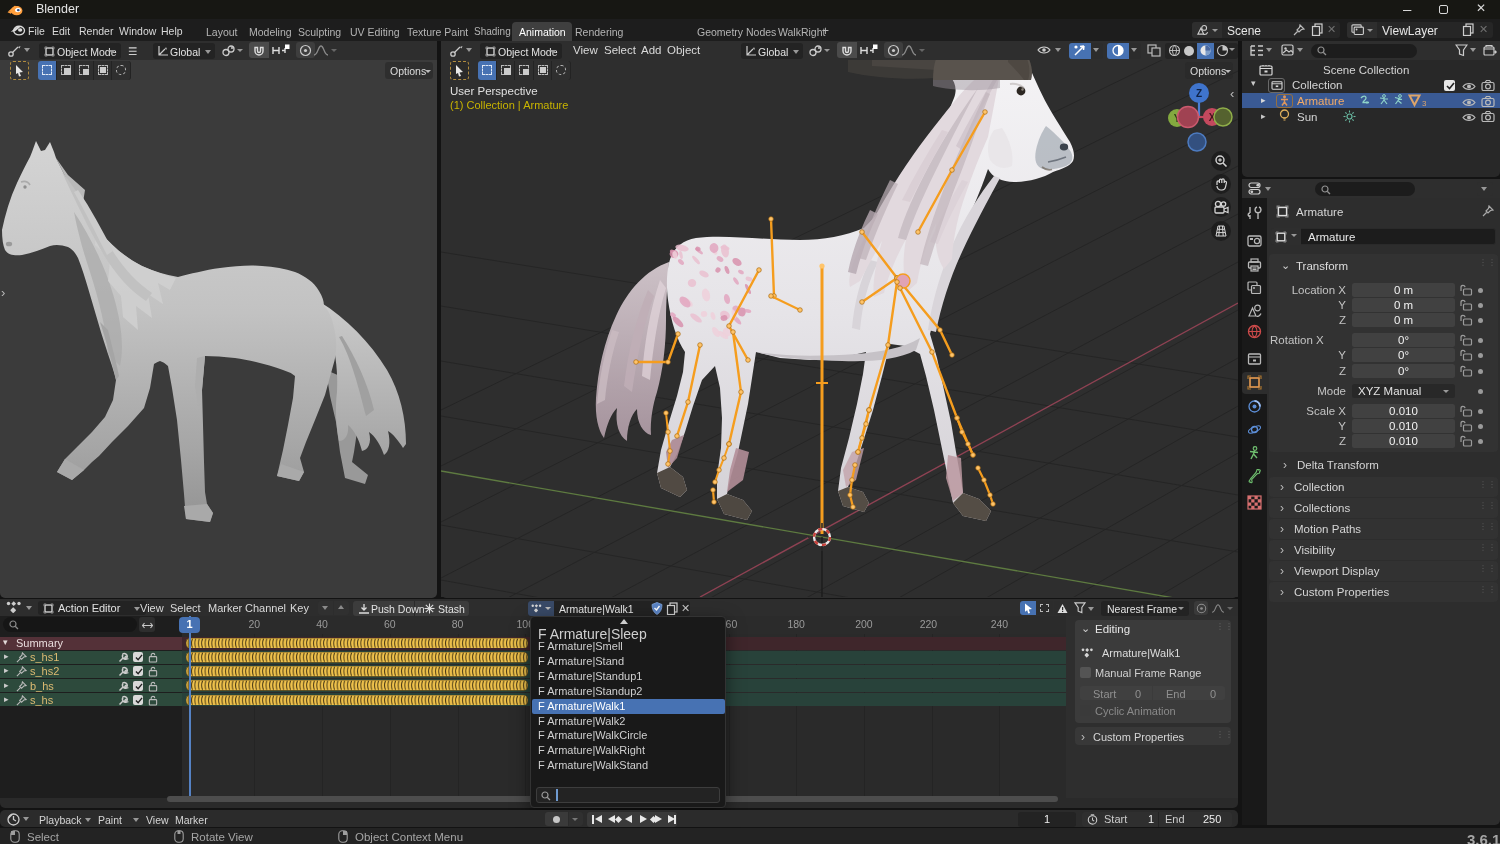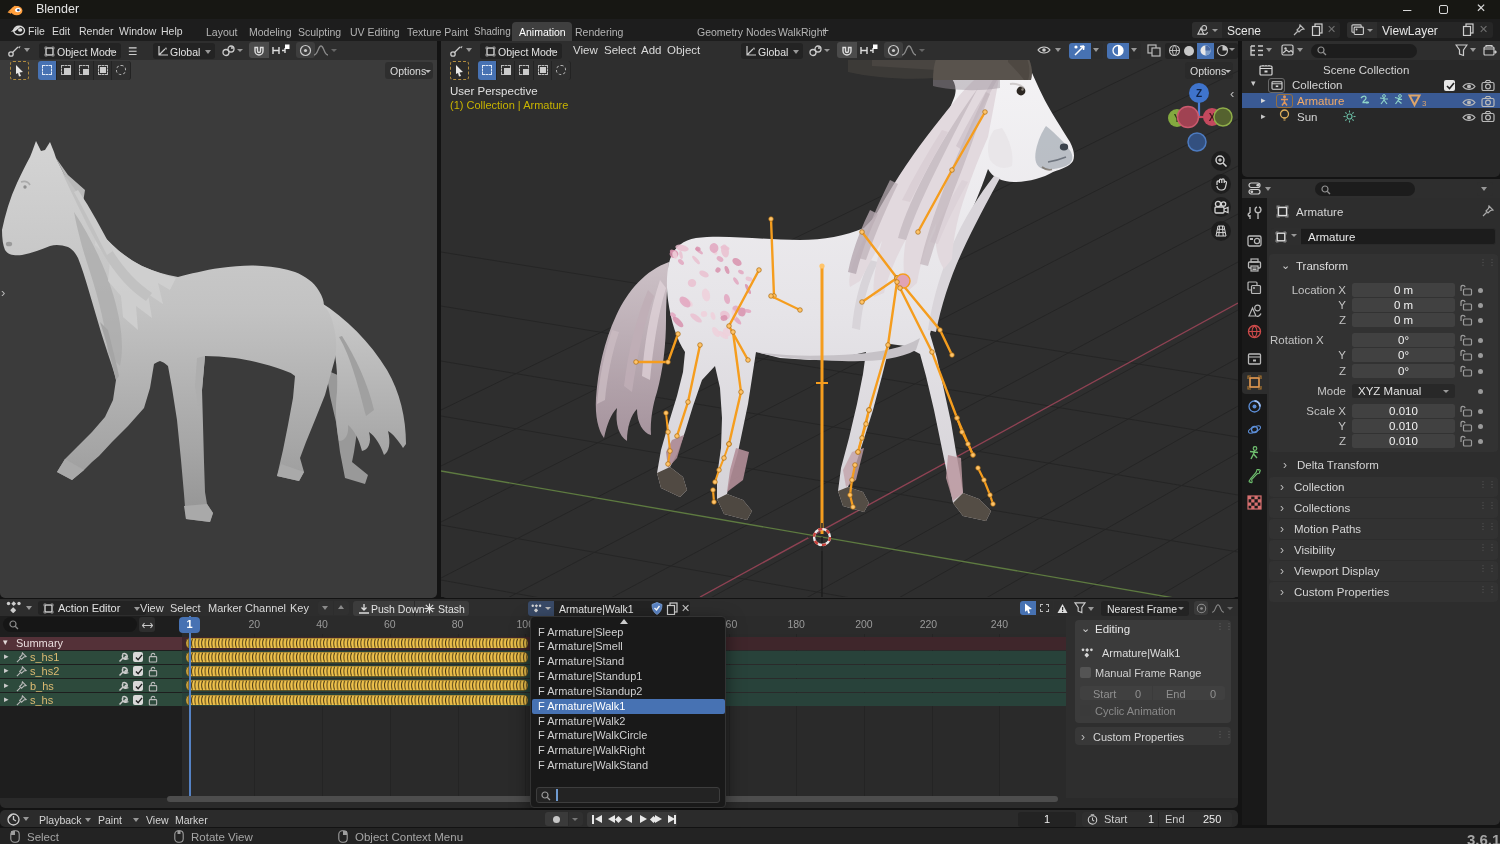--- a/index.html
+++ b/index.html
@@ -1186,21 +1186,21 @@
 <div class="abs" style="left:1166px;top:687.5px;font-size:11px;color:#909090;font-weight:normal;white-space:nowrap;">End</div>
 <div class="abs" style="left:1210px;top:687.5px;font-size:11px;color:#909090;font-weight:normal;white-space:nowrap;">0</div>
 <div class="abs" style="left:1080px;top:705px;width:11px;height:11px;background:#3a3a3a;border-radius:2px;"></div>
 <div class="abs" style="left:1095px;top:704.5px;font-size:11px;color:#8a8a8a;font-weight:normal;white-space:nowrap;">Cyclic Animation</div>
 <div class="abs" style="left:1075px;top:727px;width:156px;height:18px;background:#383838;border-radius:4px;"></div>
 <div class="abs" style="left:1081px;top:730px;font-size:12px;color:#b9b9b9;font-weight:normal;white-space:nowrap;">›</div>
 <div class="abs" style="left:1093px;top:731px;font-size:11px;color:#d5d5d5;font-weight:normal;white-space:nowrap;">Custom Properties</div>
 <div class="abs" style="left:1216px;top:730px;font-size:8px;color:#6a6a6a;font-weight:normal;white-space:nowrap;letter-spacing:1px;">⋮⋮</div>
 <div class="abs" style="left:530px;top:616px;width:196px;height:192px;background:#191919;border:1px solid #333;border-radius:4px;box-shadow:0 6px 18px rgba(0,0,0,0.5);"></div>
 <div class="abs" style="left:620px;top:619px;width:0;height:0;border-left:4px solid transparent;border-right:4px solid transparent;border-bottom:5px solid #ccc;"></div>
-<div class="abs" style="left:538px;top:625.5px;font-size:11px;color:#cfcfcf;font-weight:normal;white-space:nowrap;">F Armature|Sleep</div>
+<div class="abs" style="left:538px;top:625.5px;font-size:14px;color:#cfcfcf;font-weight:normal;white-space:nowrap;">F Armature|Sleep</div>
 <div class="abs" style="left:538px;top:640.35px;font-size:11px;color:#cfcfcf;font-weight:normal;white-space:nowrap;">F Armature|Smell</div>
 <div class="abs" style="left:538px;top:655.2px;font-size:11px;color:#cfcfcf;font-weight:normal;white-space:nowrap;">F Armature|Stand</div>
 <div class="abs" style="left:538px;top:670.05px;font-size:11px;color:#cfcfcf;font-weight:normal;white-space:nowrap;">F Armature|Standup1</div>
 <div class="abs" style="left:538px;top:684.9px;font-size:11px;color:#cfcfcf;font-weight:normal;white-space:nowrap;">F Armature|Standup2</div>
 <div class="abs" style="left:531.5px;top:699.25px;width:193px;height:14.5px;background:#4772b3;border-radius:2px;"></div>
 <div class="abs" style="left:538px;top:699.75px;font-size:11px;color:#ffffff;font-weight:normal;white-space:nowrap;">F Armature|Walk1</div>
 <div class="abs" style="left:538px;top:714.6px;font-size:11px;color:#cfcfcf;font-weight:normal;white-space:nowrap;">F Armature|Walk2</div>
 <div class="abs" style="left:538px;top:729.45px;font-size:11px;color:#cfcfcf;font-weight:normal;white-space:nowrap;">F Armature|WalkCircle</div>
 <div class="abs" style="left:538px;top:744.3px;font-size:11px;color:#cfcfcf;font-weight:normal;white-space:nowrap;">F Armature|WalkRight</div>
 <div class="abs" style="left:538px;top:759.15px;font-size:11px;color:#cfcfcf;font-weight:normal;white-space:nowrap;">F Armature|WalkStand</div>

